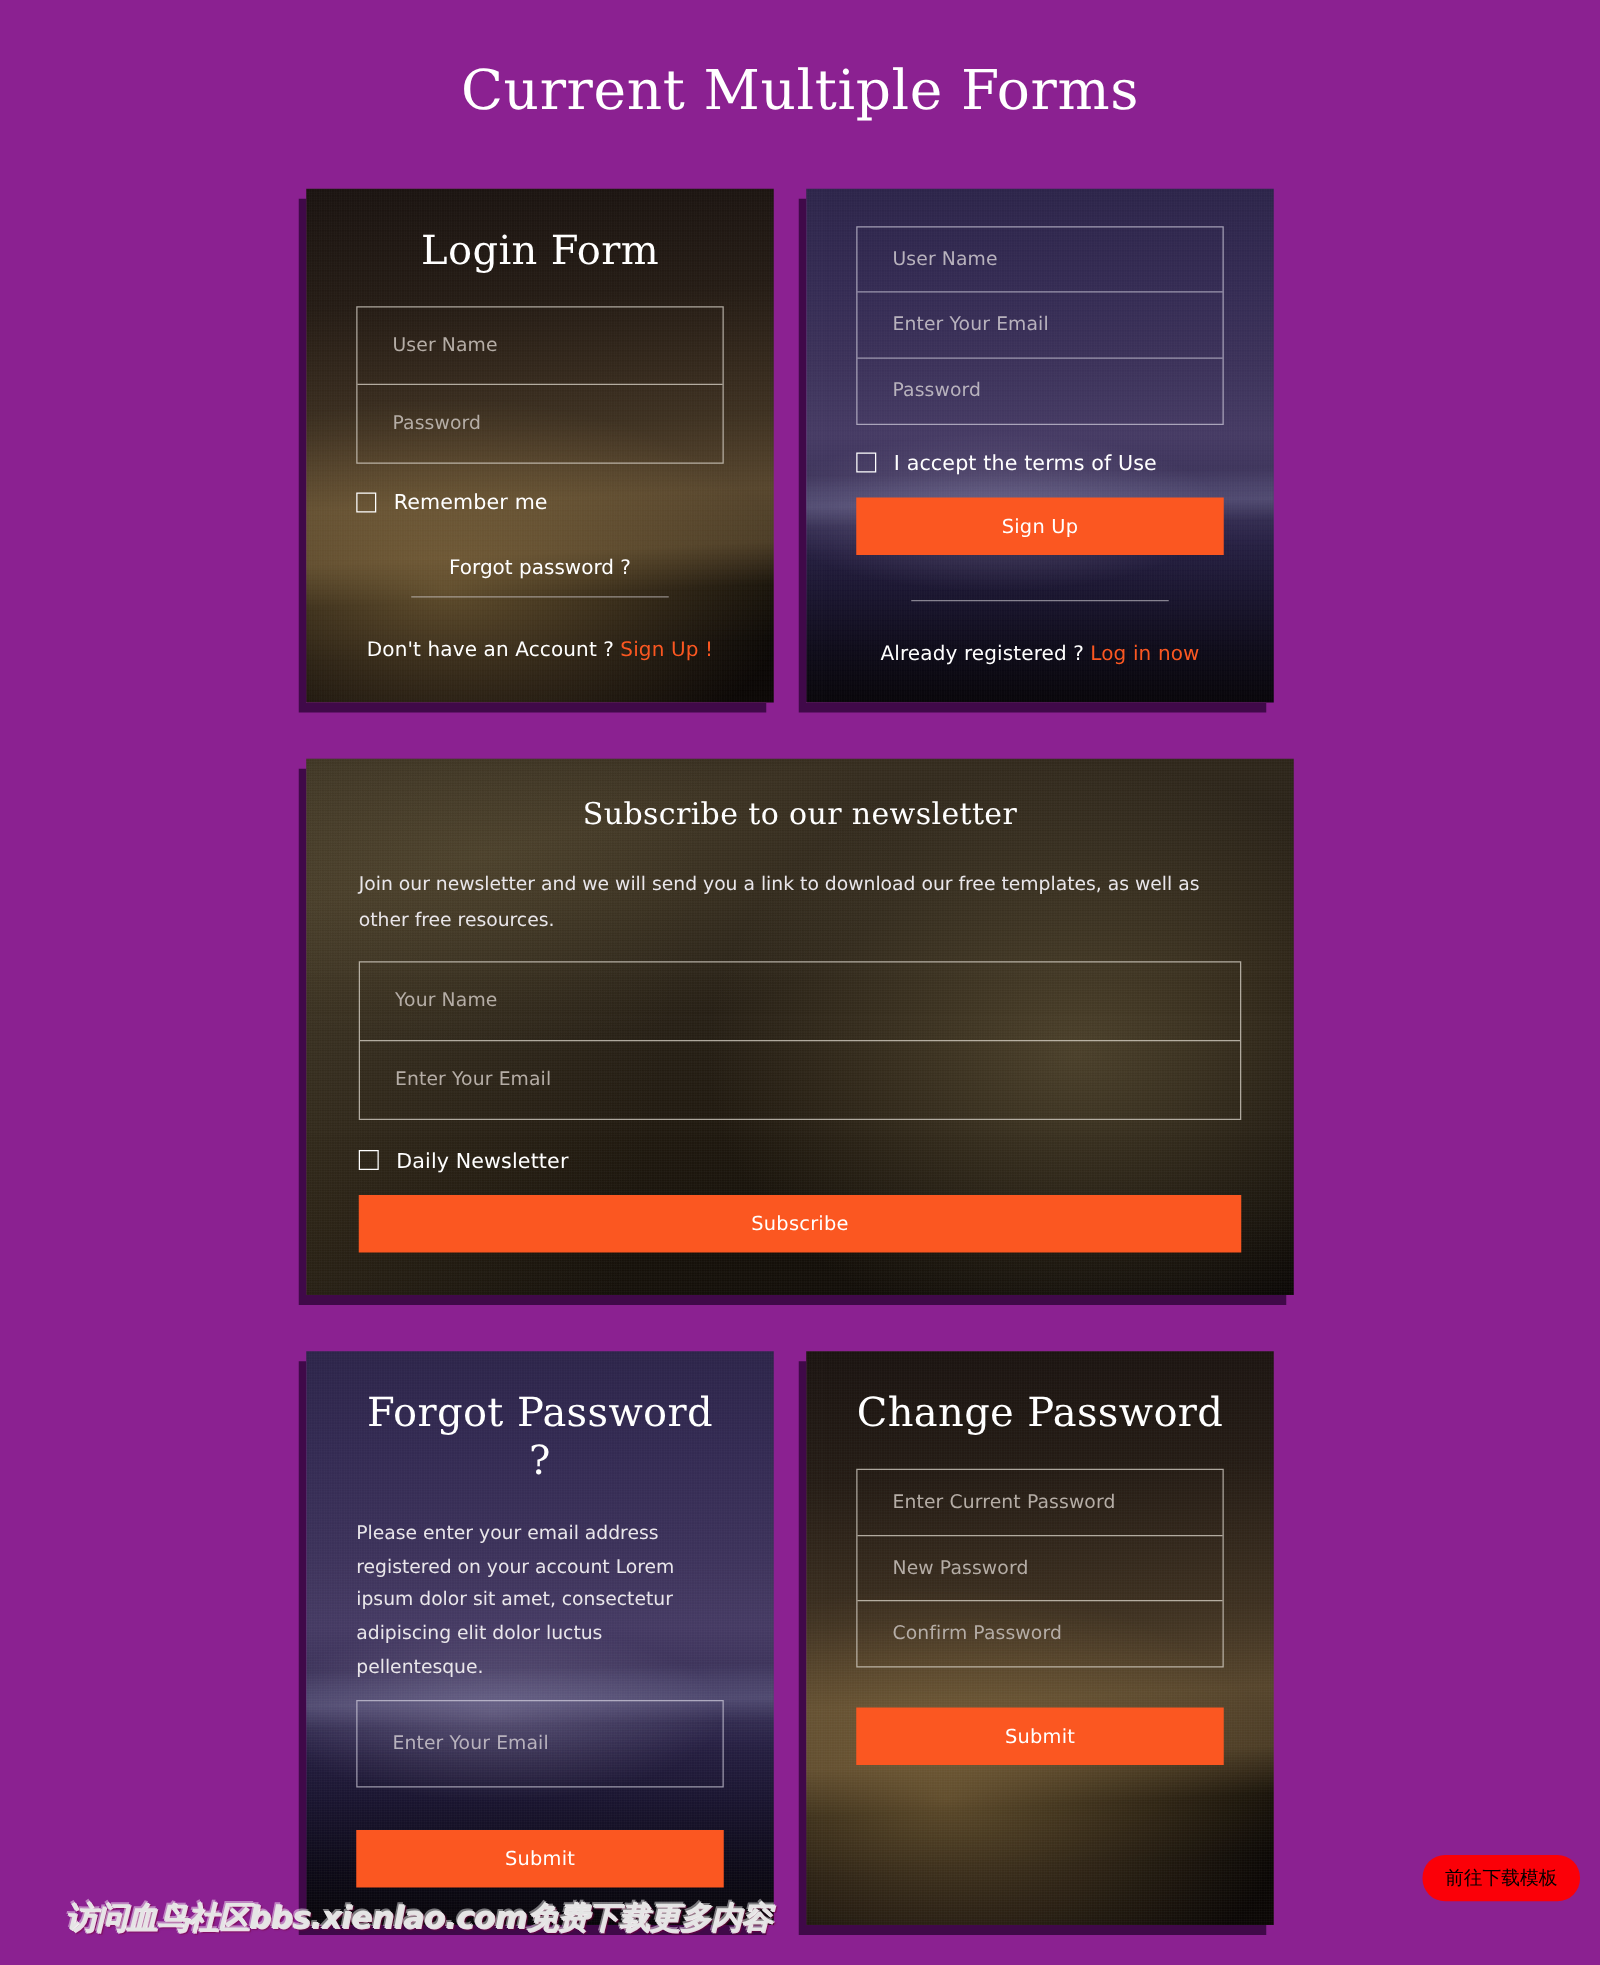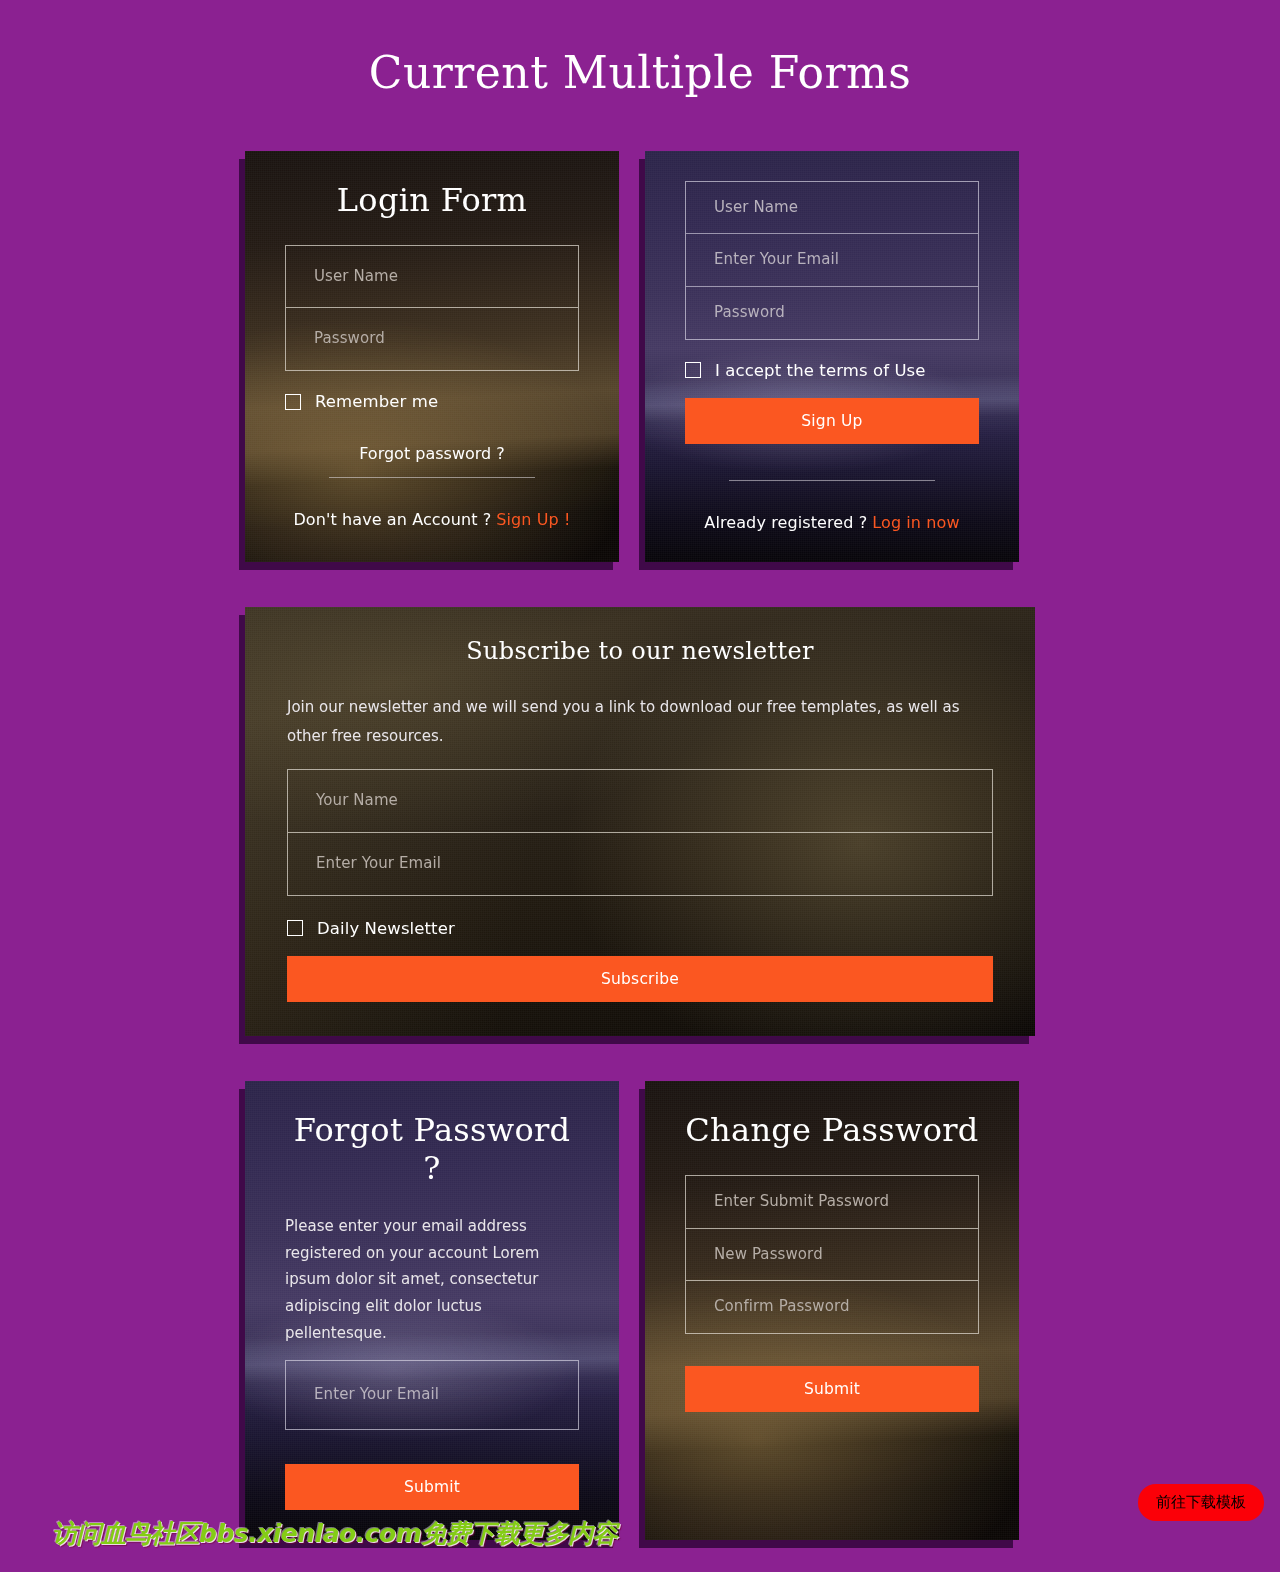--- a/index.html
+++ b/index.html
@@ -239,21 +239,21 @@
 
   
   .watermark {
     position: absolute;
     left: 52px;
     top: 1517px;
     font-family: "DejaVu Sans", sans-serif;
     font-style: italic;
     font-weight: bold;
     font-size: 25px;
-    color: #84cc16;
+    color: #e5e5e5;
     letter-spacing: -0.5px;
     white-space: nowrap;
     text-shadow:
       1px 1px 0 rgba(255,255,255,0.85),
       -1px -1px 0 rgba(255,255,255,0.45),
       2px 2px 1px rgba(120,0,60,0.6);
     z-index: 50;
   }
 
   
@@ -378,21 +378,21 @@
       </div>
 
       <button class="btn mt-submit">Submit</button>
     </div>
 
     <div class="card card-half bg-sunset fg-dark">
       <div class="card-title">Change Password</div>
 
       <div class="input-group">
         <div class="field field-short">
-          <div class="field-inner">Enter Submit Password</div>
+          <div class="field-inner">Enter Current Password</div>
         </div>
         <div class="field field-short">
           <div class="field-inner">New Password</div>
         </div>
         <div class="field field-short">
           <div class="field-inner">Confirm Password</div>
         </div>
       </div>
 
       <button class="btn mt-submit-cp">Submit</button>

